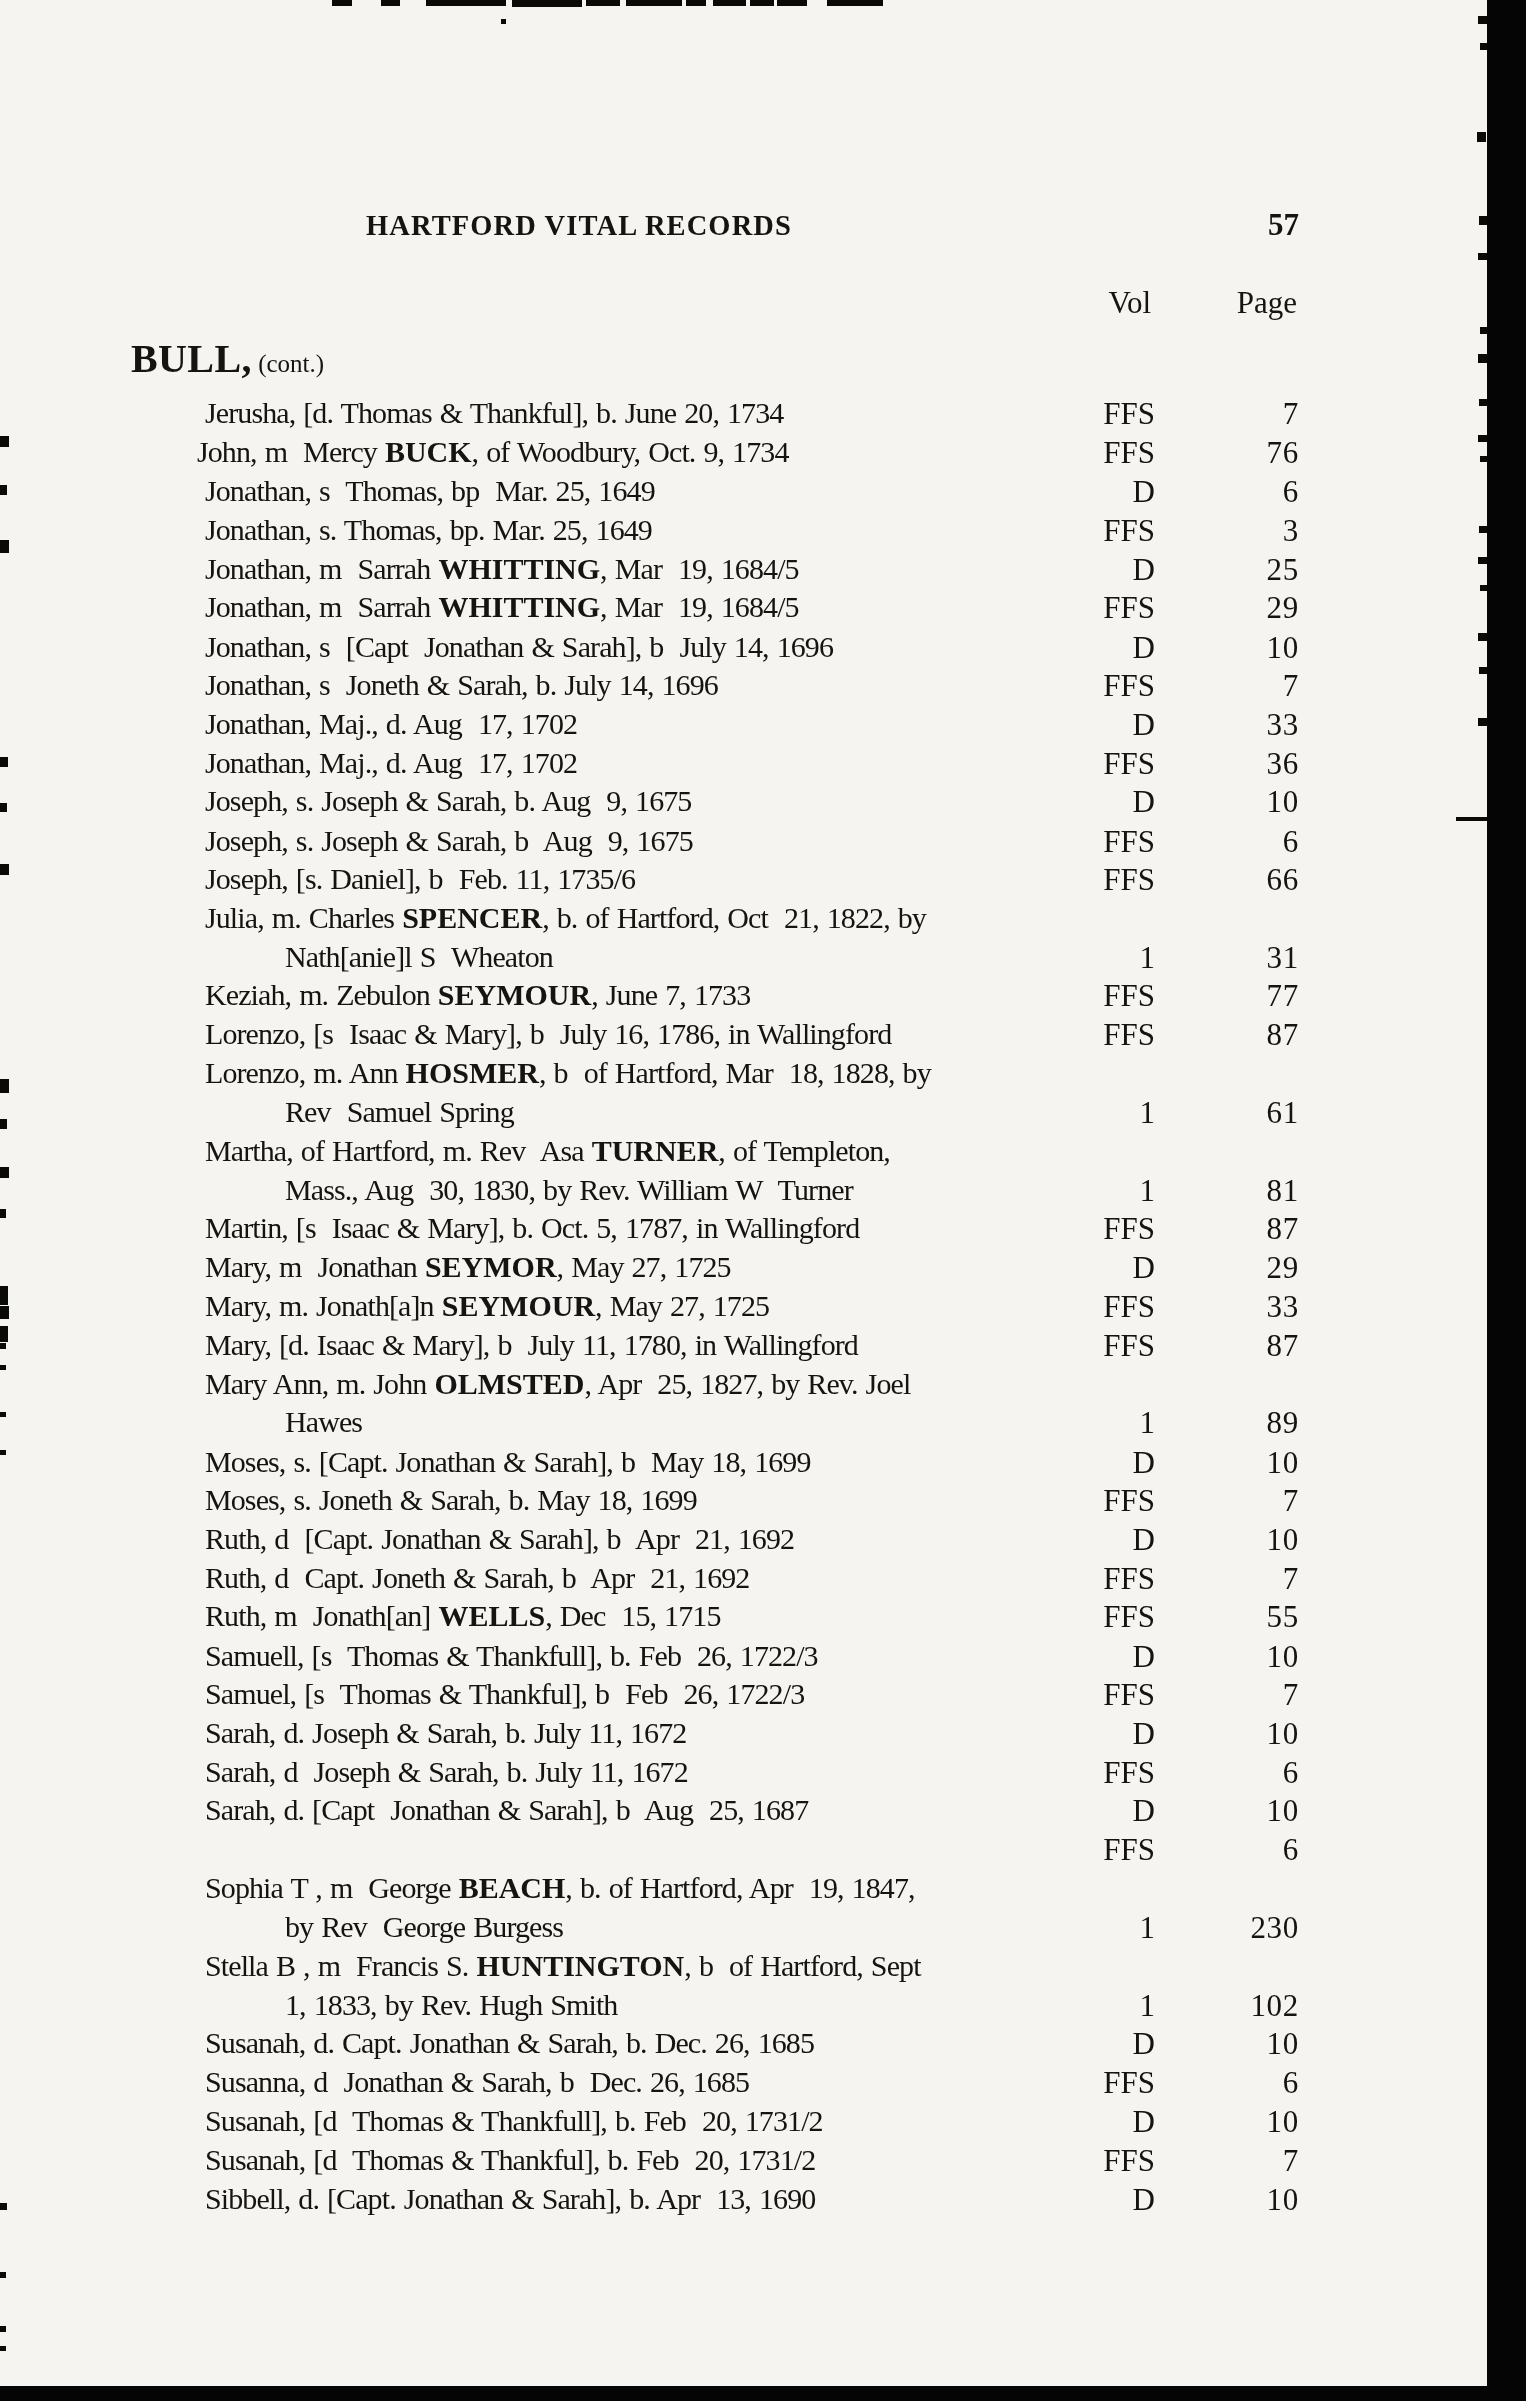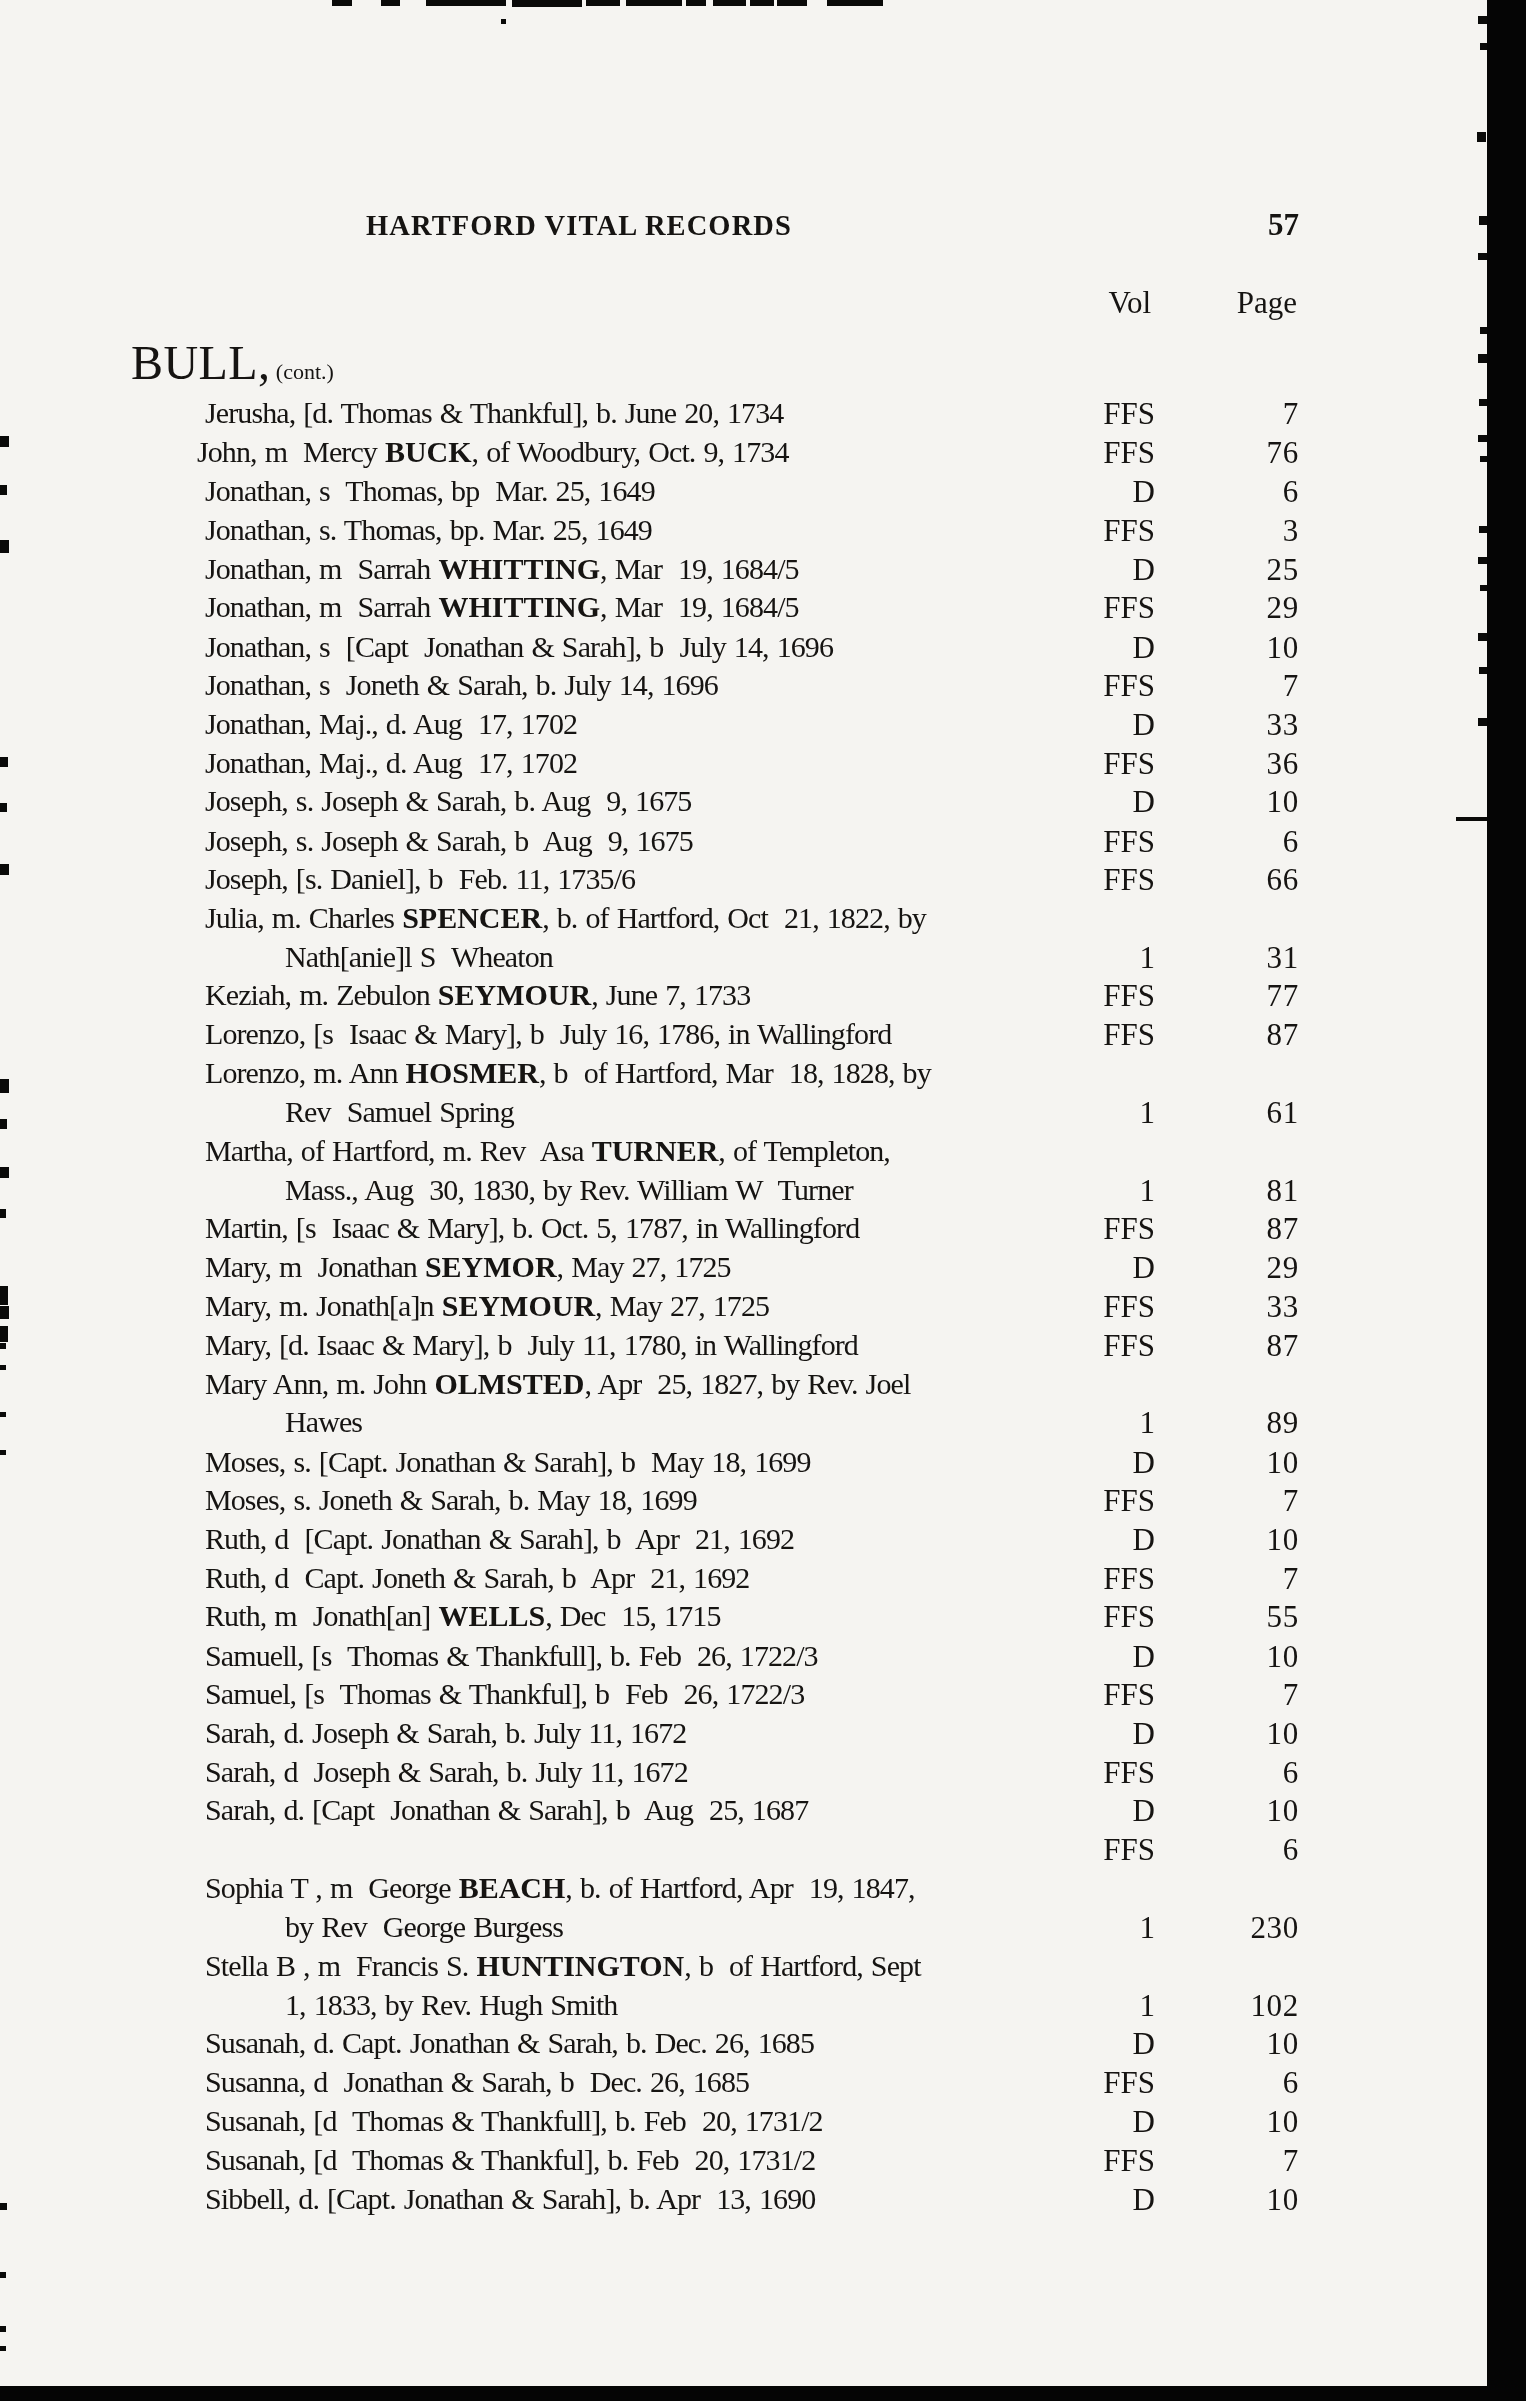--- a/index.html
+++ b/index.html
@@ -25,22 +25,22 @@
   #col-vol{
     left:1037px;top:285px;width:114px;text-align:right;
     font-size:31px;
   }
   #col-page{
     left:1169px;top:285px;width:128px;text-align:right;
     font-size:31px;
   }
   
   #section-heading{left:131px;top:335px;white-space:pre;}
-  #section-heading .surname{font-size:48px;font-weight:normal;letter-spacing:0.4px;}
-  #section-heading .cont{font-size:22px;font-weight:400;}
+  #section-heading .surname{font-size:40px;font-weight:bold;letter-spacing:0.4px;}
+  #section-heading .cont{font-size:25px;font-weight:400;}
   
   .row{position:absolute;left:0;top:0;width:1527px;height:39px;}
   .cell-text{
     position:absolute;top:0;
     font-size:30px;letter-spacing:-0.9px;word-spacing:1.4px;
     white-space:pre;
   }
   .cell-text b{letter-spacing:0;}
   .cell-vol{
     position:absolute;top:0;left:1034px;width:121px;text-align:right;

